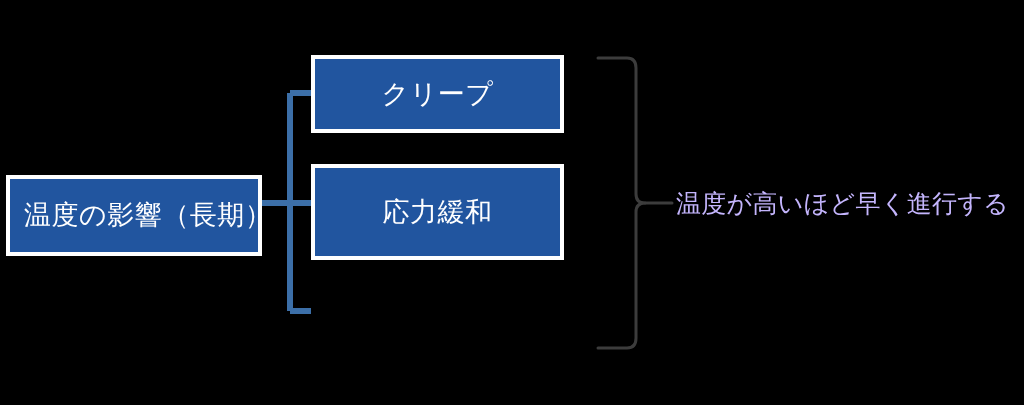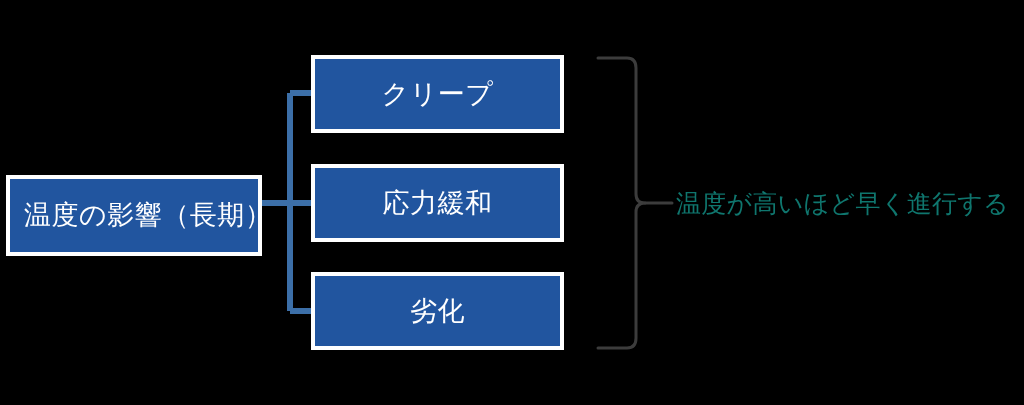--- a/index.html
+++ b/index.html
@@ -55,35 +55,35 @@
   .node-box.child-0 {
     left: 311px;
     top: 55px;
     width: 253px;
     height: 78px;
   }
   .node-box.child-1 {
     left: 311px;
     top: 164px;
     width: 253px;
-    height: 78px;
+    height: 96px;
   }
   .node-box.child-2 {
     left: 311px;
     top: 272px;
     width: 253px;
     height: 78px;
   }
 
   
   #annotation-text {
     position: absolute;
     left: 676px;
     top: 190px;
-    color: #0f766e;
+    color: #c4b5fd;
     font-size: 25px;
     line-height: 1.1;
     white-space: nowrap;
     letter-spacing: 0.3px;
   }
 </style>
 </head>
 <body>
 
 <div id="canvas">
@@ -109,19 +109,16 @@
   <div class="node-box root">
     <span>温度の影響（長期）</span>
   </div>
 
   <div class="node-box child-0">
     <span>クリープ</span>
   </div>
   <div class="node-box child-1">
     <span>応力緩和</span>
   </div>
-  <div class="node-box child-2">
-    <span>劣化</span>
-  </div>
 
   <div id="annotation-text">温度が高いほど早く進行する</div>
 
 </div>
 
 </body></html>

